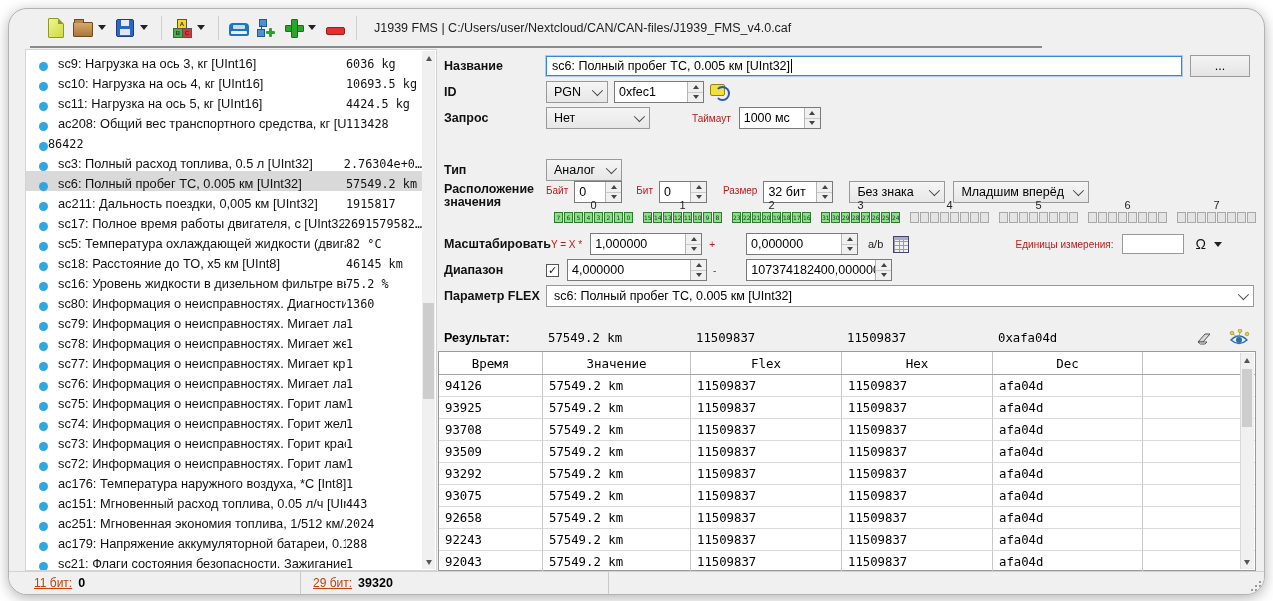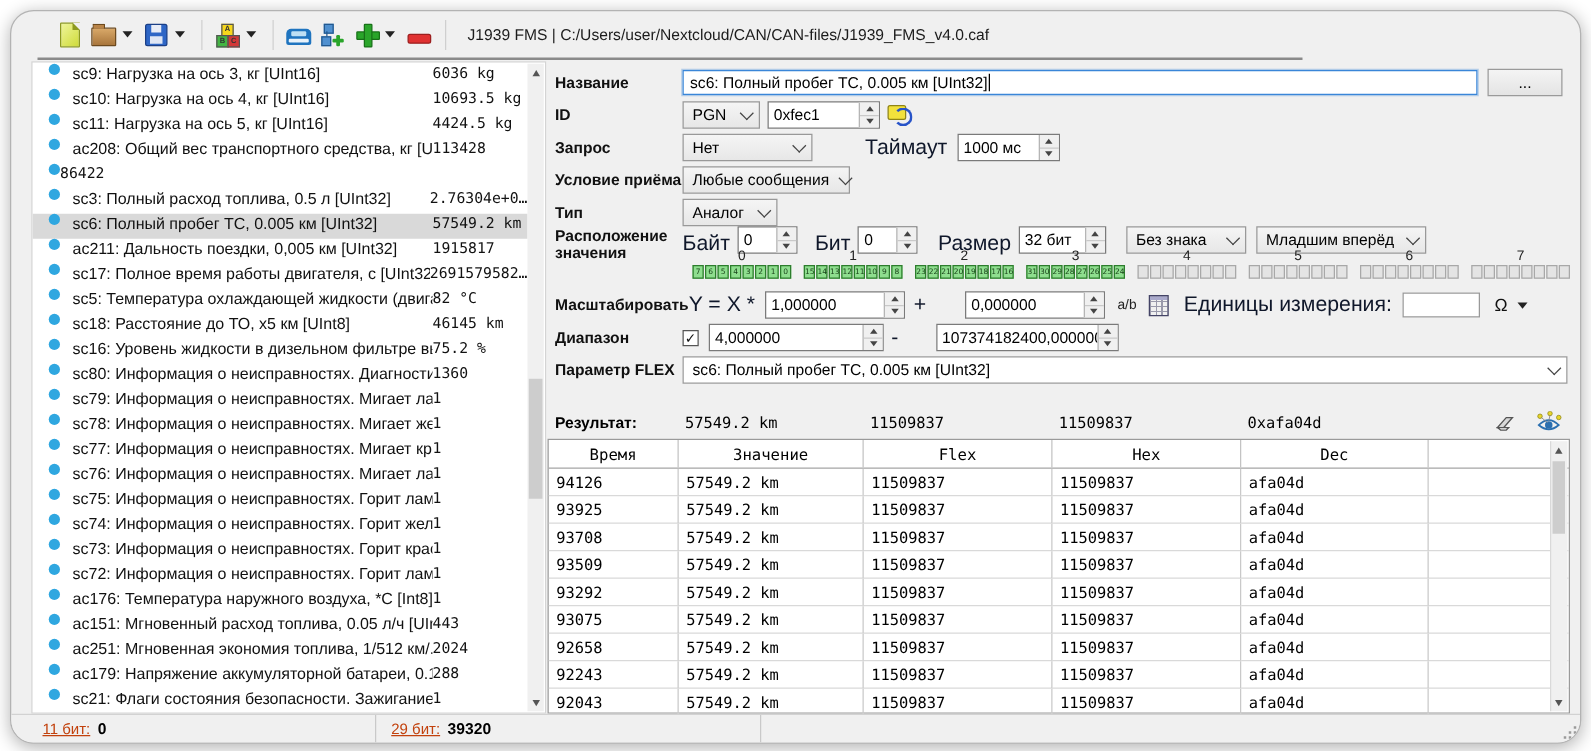--- a/index.html
+++ b/index.html
@@ -41,21 +41,21 @@
   .i-plus:before{content:"";position:absolute;left:0;top:6px;width:17px;height:5px;background:#2aa52a;border:1px solid #177017;border-radius:1px;}
   .i-plus:after{content:"";position:absolute;left:6px;top:0;width:5px;height:17px;background:#2aa52a;border:1px solid #177017;border-radius:1px;}
   .i-plus-s{width:9px;height:9px;position:relative;}
   .i-plus-s:before{content:"";position:absolute;left:0;top:3px;width:9px;height:3px;background:#2aa52a;border-radius:1px;}
   .i-plus-s:after{content:"";position:absolute;left:3px;top:0;width:3px;height:9px;background:#2aa52a;border-radius:1px;}
   .i-minus{width:17px;height:6px;background:#e03131;border:1px solid #9c1f1f;border-radius:2px;margin-top:6px;}
 
   
   .list-panel{position:absolute;left:16px;top:40px;width:412px;height:522px;background:#ffffff;border:1px solid #d4d4d4;box-sizing:border-box;overflow:hidden;}
   .list-rows{position:absolute;left:0;top:1px;right:14px;}
-  .list-row{display:flex;align-items:flex-start;height:20px;font-size:12.8px;color:#111;}
+  .list-row{display:flex;align-items:flex-end;height:20px;font-size:12.8px;color:#111;}
   .list-row.selected{background:#d9d9d9;}
   .bullet{flex:0 0 9px;width:9px;height:9px;border-radius:50%;background:#2fa7e0;margin-left:13px;}
   .l-label{margin-left:10px;width:288px;white-space:nowrap;overflow:hidden;}
   .l-value{font-family:"DejaVu Sans Mono",monospace;font-size:11.8px;white-space:nowrap;}
 
   
   .vscroll{position:absolute;top:1px;right:1px;bottom:1px;width:13px;background:#f0f0f0;}
   .sb-arrow{position:absolute;left:0;width:13px;height:14px;display:flex;align-items:center;justify-content:center;}
   .sb-up{top:0;}.sb-down{bottom:0;}
   .tri-up{width:0;height:0;border-left:3.5px solid transparent;border-right:3.5px solid transparent;border-bottom:5px solid #555;}
@@ -73,21 +73,21 @@
   .combo{display:inline-flex;align-items:center;background:linear-gradient(#f5f5f5,#e7e7e7);border:1px solid #999;height:22px;padding:0 7px;font-size:12.5px;box-sizing:border-box;white-space:nowrap;}
   .combo .chev{margin-left:auto;padding-left:8px;}
   .chev-g{display:inline-block;width:7px;height:7px;border-right:1.6px solid #444;border-bottom:1.6px solid #444;transform:rotate(45deg) translateY(-2px);}
   .spin{display:inline-flex;background:#fff;border:1px solid #7a7a7a;height:22px;box-sizing:border-box;margin-left:24px;}
   .spin .txt{display:flex;align-items:center;padding:0 4px;font-size:12.5px;overflow:hidden;white-space:nowrap;}
   .spin .btns{width:15px;border-left:1px solid #b5b5b5;display:flex;flex-direction:column;background:#f0f0f0;}
   .spin .btns span{flex:1;display:flex;align-items:center;justify-content:center;}
   .spin .btns span:first-child{border-bottom:1px solid #c9c9c9;}
   .mini-up{width:0;height:0;border-left:3px solid transparent;border-right:3px solid transparent;border-bottom:4px solid #444;}
   .mini-down{width:0;height:0;border-left:3px solid transparent;border-right:3px solid transparent;border-top:4px solid #444;}
-  .inline-lab{font-size:17px;color:#0f172a;}
+  .inline-lab{font-size:10px;color:#b91c1c;}
   .checkbox{width:13px;height:13px;background:#fff;border:1px solid #555;display:flex;align-items:center;justify-content:center;font-size:11px;color:#111;box-sizing:border-box;}
 
   
   .bit-grid{position:absolute;left:116px;top:150px;display:flex;gap:10px;}
   .bit-group .bg-label{text-align:center;font-size:11px;color:#222;height:13px;}
   .bit-cells{display:flex;gap:1px;}
   .bit-cell{width:9px;height:11px;box-sizing:border-box;border:1px solid #a8a8a8;background:#e4e4e4;
             font-size:6px;line-height:9px;text-align:center;color:#173f17;font-family:"DejaVu Sans",sans-serif;}
   .bit-cell.active{background:#8ede8e;border-color:#2d7d2d;}
 
@@ -372,27 +372,20 @@
               <span>
                 <i class="mini-up"></i>
               </span>
               <span>
                 <i class="mini-down"></i>
               </span>
             </span>
       </div>
     </div>
 
-    <div class="frow" style="top:84px;">
-      <div class="flabel">Условие приёма</div>
-      <div class="combo" style="width:134px;">
-        <span>Любые сообщения</span>
-            <span class="chev"><span class="chev-g"></span></span>
-      </div>
-    </div>
 
     <div class="frow" style="top:110px;">
       <div class="flabel">Тип</div>
       <div class="combo" style="width:76px;">
         <span>Аналог</span>
             <span class="chev"><span class="chev-g"></span></span>
       </div>
     </div>
 
     <div class="frow" style="top:132px;align-items:flex-start;height:30px;">

